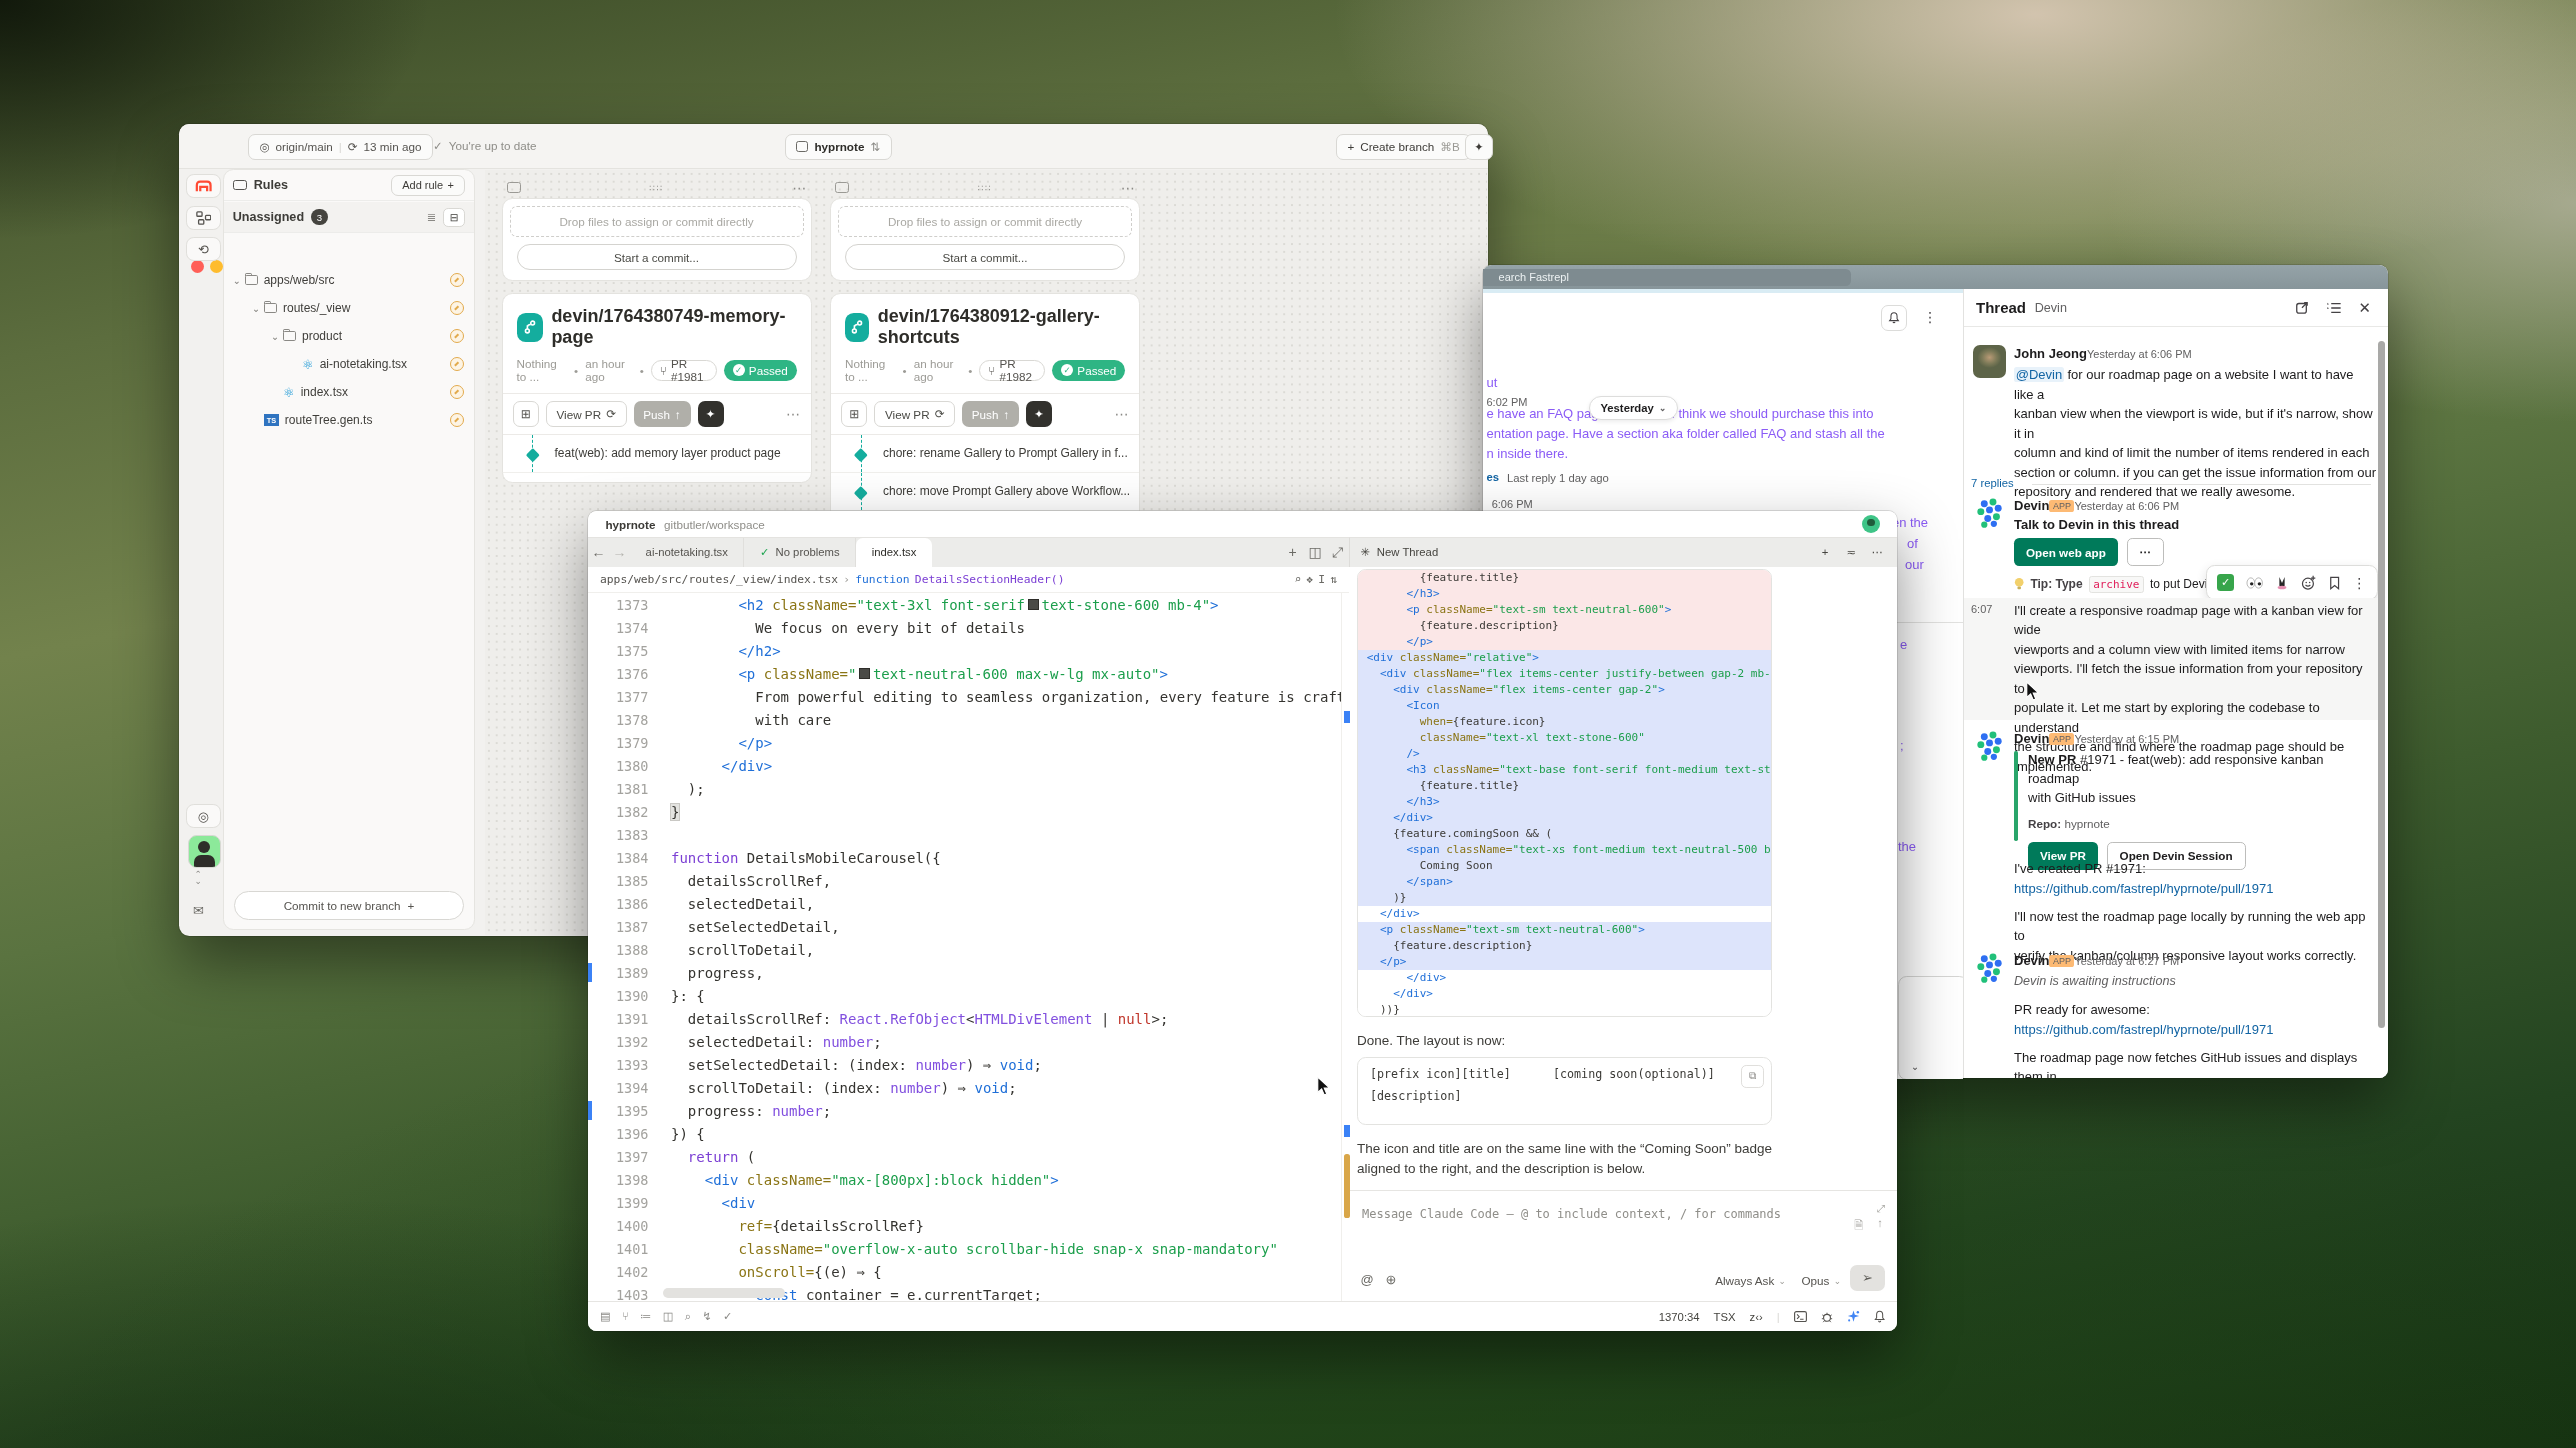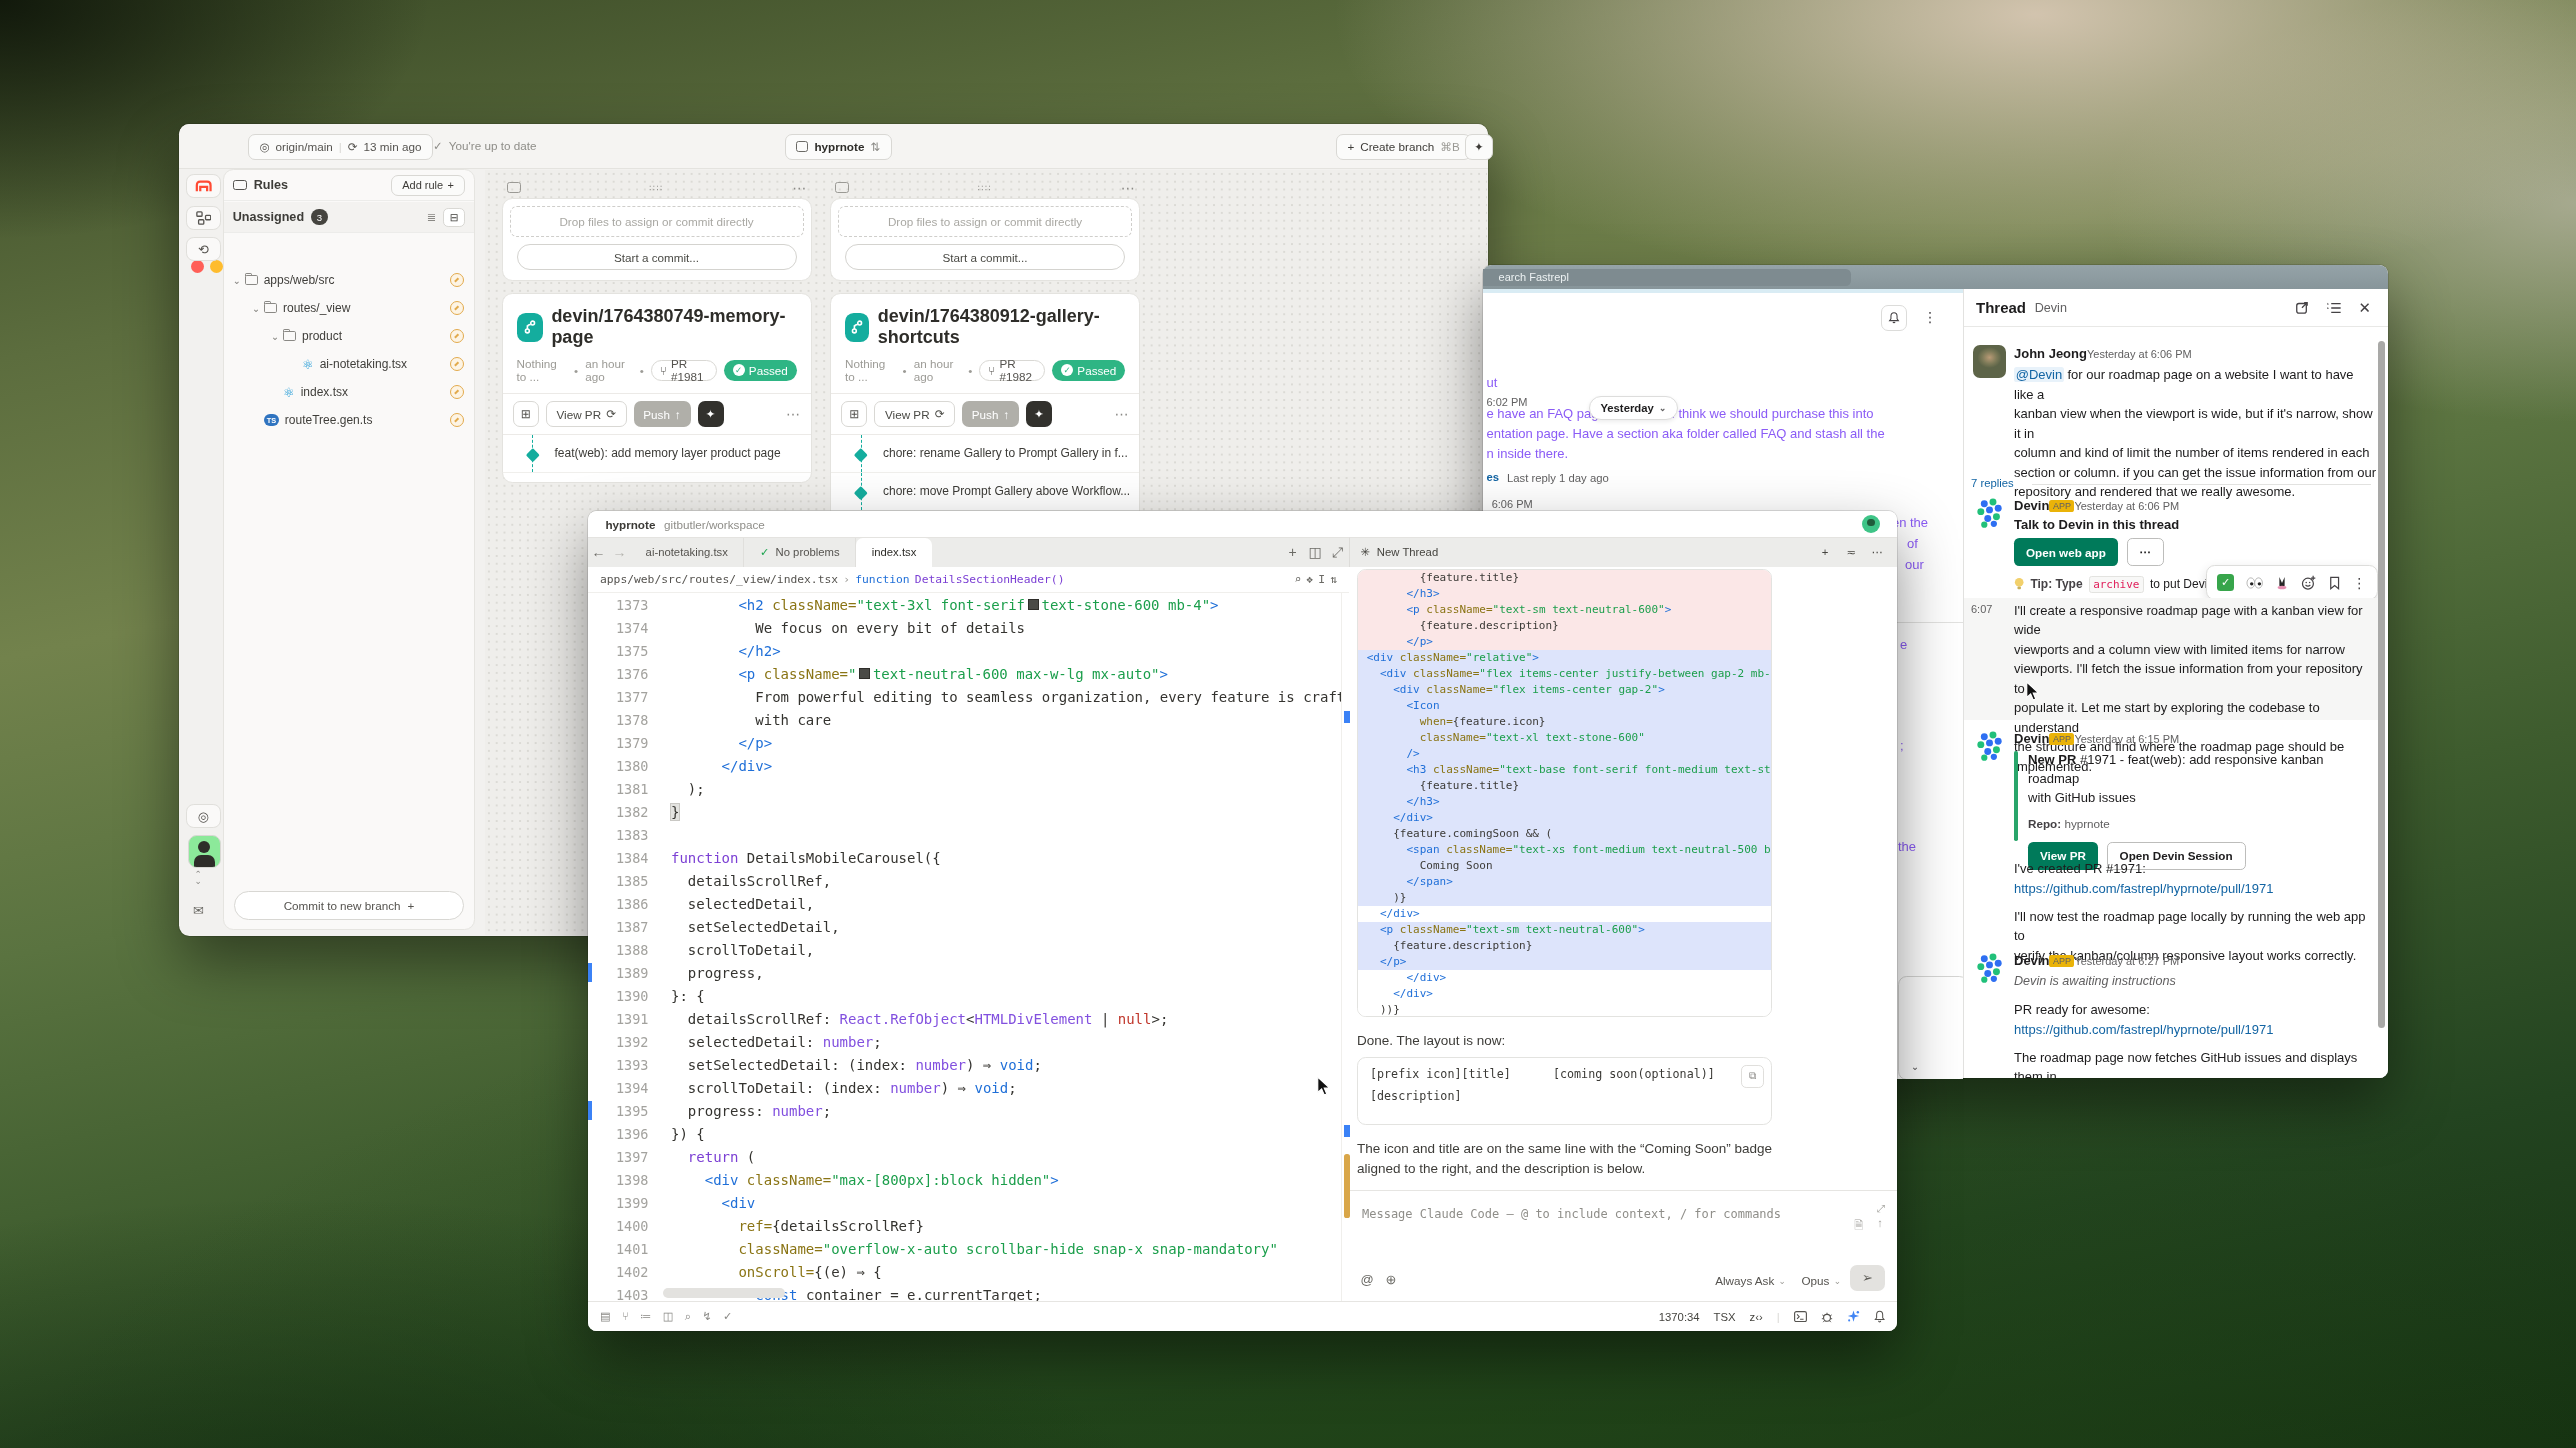--- a/index.html
+++ b/index.html
@@ -26,21 +26,21 @@
   #gb .rail-btn { position:absolute; left:7px; width:35px; height:24px; border:0.9px solid #e0dfdb; border-radius:7.8px; background:#faf9f8; display:flex; align-items:center; justify-content:center; }
   #gb .sidebar { position:absolute; left:44px; top:45px; width:252px; height:761px; background:#faf9f8; border:0.9px solid #e5e4e0; border-radius:10.4px; }
   .srow { position:absolute; left:0; right:0; display:flex; align-items:center; padding:0 8.7px; }
   .treelabel { font-size:12px; color:#3f3e3a; margin-left:6px; }
   .chev { color:#8a8985; font-size:9.6px; width:12px; }
   .statdot { position:absolute; right:10.4px; width:14px; height:14px; border:1.4px solid #e2aa4c; border-radius:50%; background:#fdf4e4; }
   .statdot::after { content:""; position:absolute; left:3.5px; top:5.2px; width:5.2px; height:1.7px; background:#e2aa4c; transform:rotate(-45deg); }
   .folder { width:13px; height:9.6px; border:1.2px solid #8a8985; border-radius:1.7px; position:relative; }
   .folder::before { content:""; position:absolute; left:-0.9px; top:-3.5px; width:5.2px; height:2.6px; border:1.2px solid #8a8985; border-bottom:none; border-radius:1.7px 1.7px 0 0; }
   .reactic { color:#1f9ad6; font-size:13px; line-height:1; }
-  .tsic { width:14.8px; height:12px; background:#2f74c0; color:#fff; font-size:7.4px; font-weight:bold; border-radius:6px; display:flex; align-items:center; justify-content:center; }
+  .tsic { width:14.8px; height:12px; background:#2f74c0; color:#fff; font-size:7.4px; font-weight:bold; border-radius:0; display:flex; align-items:center; justify-content:center; }
   #board { position:absolute; left:306px; top:46px; right:0.9px; bottom:0.9px; border-radius:0 0 10.4px 0; background-color:#efeeeb; background-image:radial-gradient(#dbdad5 1px, transparent 1px); background-size:7.8px 7.8px; }
   .lane { position:absolute; top:7px; width:310px; }
   .lanehead { display:flex; align-items:center; justify-content:space-between; color:#8a8985; height:21px; padding:0 5.2px; }
   .card { background:#fff; border:0.9px solid #e4e3df; border-radius:10.4px; }
   .dashzone { border:1.3px dashed #cfcecb; border-radius:7px; color:#a9a8a3; font-size:11.7px; display:flex; align-items:center; justify-content:center; height:31px; margin:7px; }
   .startbtn { border:0.9px solid #d4d3cf; border-radius:14px; background:#fff; color:#4a4a45; font-size:11.7px; display:flex; align-items:center; justify-content:center; height:26px; margin:3.5px 14px 10.4px; }
   .brrow { display:flex; align-items:center; gap:8.7px; padding:12px 14px 3.5px; }
   .bricon { width:29.5px; height:29.5px; border-radius:8.7px; background:#14ad9e; color:#fff; display:flex; align-items:center; justify-content:center; }
   .brtitle { font-size:18px; font-weight:bold; color:#2e2d29; }
   .metarow { display:flex; align-items:center; gap:7px; padding:5.2px 14px 10.4px; font-size:11.7px; color:#9c9b96; border-bottom:0.9px solid #eceae7; }
@@ -63,21 +63,21 @@
   #slack .searchpill { position:absolute; left:0; top:3.5px; width:368px; height:17.4px; background:#7e8b90; border-radius:0 5.2px 5.2px 0; color:#edf2f3; font-size:11px; display:flex; align-items:center; padding-left:15.6px; }
   #slack .bluestrip { position:absolute; left:0; top:24px; right:0; height:3.5px; background:#d9ecf4; }
   .sfrag { position:absolute; font-size:13px; color:#8b5cf6; white-space:nowrap; }
   .sgray { color:#616061; font-size:11px; }
   .datepill { position:absolute; height:24px; background:#fff; border:0.9px solid #dddddc; border-radius:12px; box-shadow:0 1.7px 4.3px rgba(0,0,0,.08); display:flex; align-items:center; gap:5.2px; padding:0 10.4px; font-size:11.3px; font-weight:bold; }
   #thread { position:absolute; left:480px; top:24px; width:425px; height:789px; background:#fff; border-left:0.9px solid #e2e2e0; border-radius:0 0 8.7px 0; overflow:hidden; }
   .thead { position:absolute; left:0; top:0; right:0; height:38px; border-bottom:0.9px solid #e8e8e6; display:flex; align-items:center; padding:0 12px; gap:8.7px; }
   .msghead { position:absolute; display:flex; align-items:baseline; }
   .mname { font-size:13px; font-weight:bold; }
   .mtime { font-size:11px; color:#616061; }
-  .appbadge { font-size:9px; color:#616061; background:#eab308; border-radius:2.6px; padding:0.9px 3.5px; position:relative; top:-0.9px; }
+  .appbadge { font-size:9px; color:#616061; background:#fdba74; border-radius:2.6px; padding:0.9px 3.5px; position:relative; top:-0.9px; }
   .mbody { position:absolute; font-size:13px; line-height:19.5px; color:#1d1c1d; width:362px; }
   .mention { color:#1264a3; background:#e8f2fa; border-radius:2.6px; padding:0 1.7px; }
   .slink { color:#1264a3; }
   .avatar { position:absolute; width:33px; height:33px; border-radius:7px; overflow:hidden; }
   .jphoto { background:radial-gradient(12px 10.4px at 50% 38%, #b99a76, #7d7a58 60%, #5d6448 100%); }
   .greenbtn { background:#007a5a; color:#fff; font-weight:bold; font-size:11.7px; border-radius:5.2px; display:inline-flex; align-items:center; justify-content:center; height:28px; padding:0 12px; }
   .outbtn { border:0.9px solid #bdbdbb; color:#1d1c1d; font-weight:bold; font-size:11.7px; border-radius:5.2px; display:inline-flex; align-items:center; justify-content:center; height:28px; padding:0 12px; background:#fff; }
   .codechip { font-family:"DejaVu Sans Mono", monospace; font-size:11px; color:#e01e5a; background:#f8f8f7; border:0.9px solid #e3e3e0; border-radius:2.6px; padding:0.9px 3.5px; }
   .hovertools { position:absolute; display:flex; align-items:center; gap:12px; background:#fff; border:0.9px solid #ddddDB; border-radius:8.7px; box-shadow:0 3.5px 10.4px rgba(0,0,0,.12); padding:0 10.4px; height:35px; }
   .attachbar { position:absolute; width:3.5px; background:#29a56a; border-radius:1.7px; }

